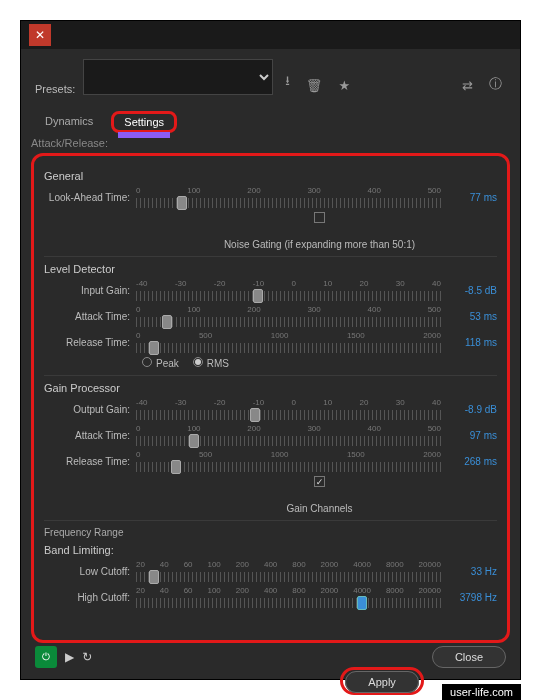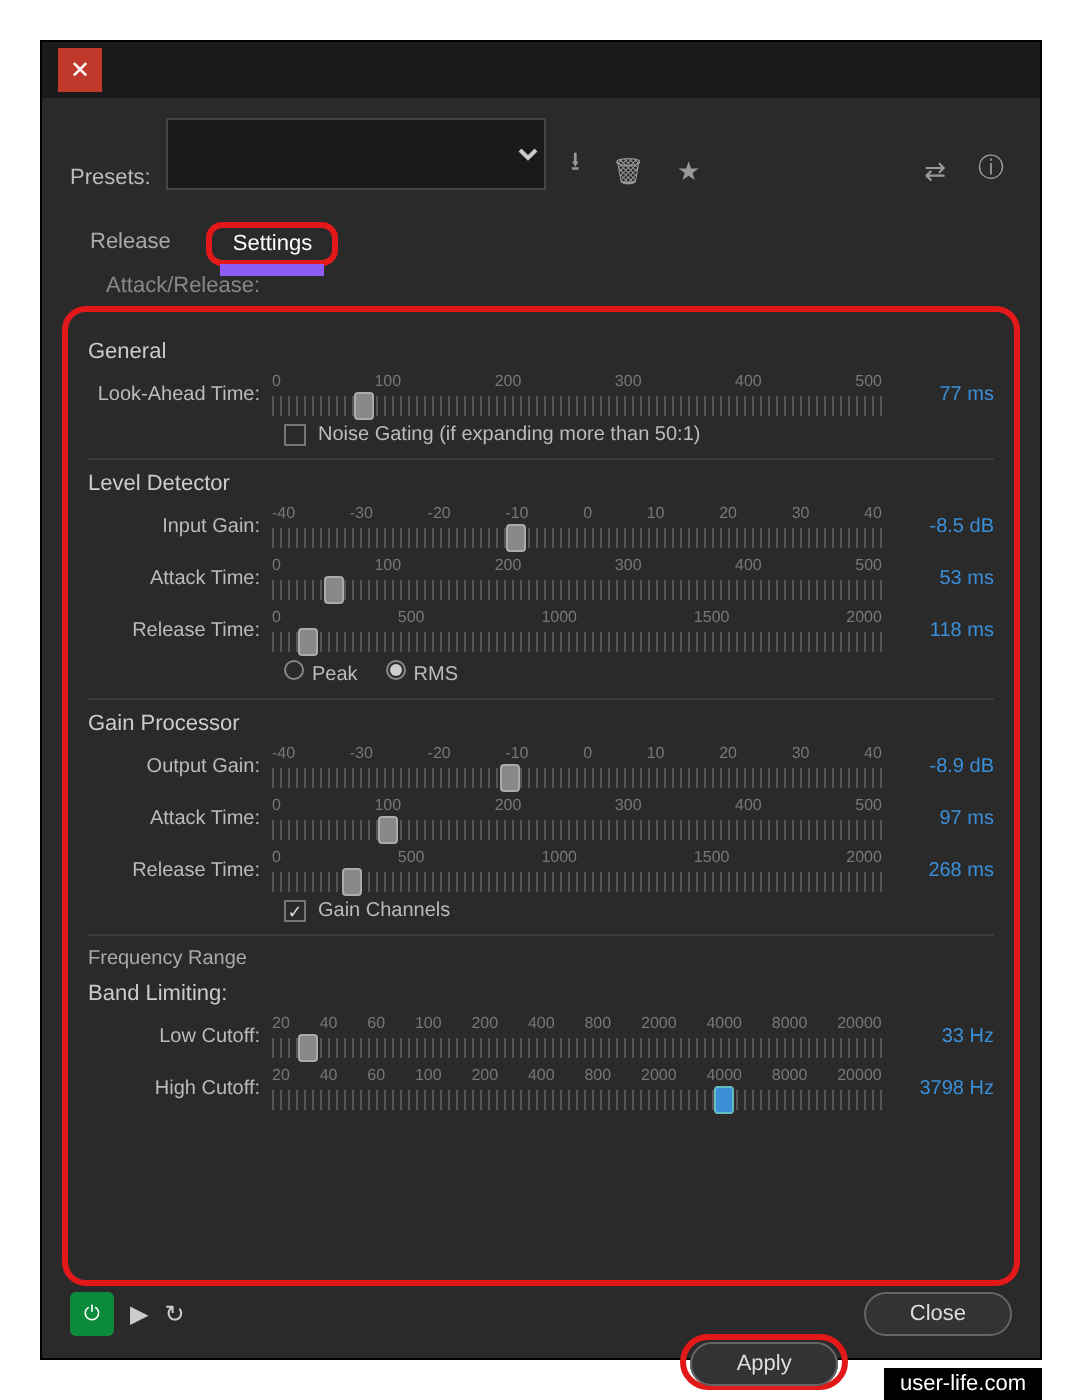--- a/index.html
+++ b/index.html
@@ -10,31 +10,31 @@
 .titlebar .close { width: 22px; height: 22px; background: #c0392b; color: #fff; display: flex; align-items: center; justify-content: center; font-size: 12px; cursor: pointer; }
 .presets-row { display: flex; align-items: flex-end; padding: 10px 14px; gap: 8px; }
 .presets-row .lbl { color: #bbb; font-size: 11px; }
 .presets-row select { flex: 0 0 190px; background: #1a1a1a; border: 1px solid #444; color: #ccc; font-size: 11px; padding: 17px 6px; height: 22px; }
 .icon-btn { color: #999; font-size: 13px; cursor: pointer; padding: 2px 4px; }
 .spacer { flex: 1; }
 .tabs { display: flex; gap: 12px; padding: 0 18px; margin-top: 6px; font-size: 11px; color: #aaa; }
 .tab { padding: 4px 6px; cursor: pointer; }
 .tab.active { color: #fff; border-bottom: 6px solid #8b5cf6; }
 .hl-tab { border: 3px solid #e31919; border-radius: 8px; padding: 2px 4px; }
-.ar-label { color: #888; font-size: 11px; padding: 4px 32px 0; }
+.ar-label { color: #888; font-size: 11px; padding: 4px 10px 0; }
 .panel-wrap { margin: 4px 10px 6px; border: 3px solid #e31919; border-radius: 12px; padding: 8px 10px 10px; height: 490px; overflow: hidden; }
 .section-title { color: #ccc; font-size: 11px; margin: 6px 0 4px; }
 .row { display: flex; align-items: center; margin: 4px 0; }
 .row .rlabel { width: 92px; text-align: right; color: #bbb; font-size: 10px; padding-right: 6px; }
 .slider-col { flex: 1; position: relative; padding-top: 10px; }
 .ticks { display: flex; justify-content: space-between; font-size: 8px; color: #777; position: absolute; top: 0; left: 0; right: 0; }
 .track { height: 10px; background: repeating-linear-gradient(90deg, #555 0, #555 1px, transparent 1px, transparent 4px); position: relative; margin-top: 2px; }
 .thumb { position: absolute; top: -2px; width: 10px; height: 14px; background: #888; border-radius: 2px; transform: translateX(-50%); border: 1px solid #aaa; }
 .val { width: 56px; color: #3a8fd8; font-size: 10px; text-align: right; padding-left: 6px; }
-.chk-row { display: flex; align-items: center; gap: 6px; font-size: 10px; color: #bbb; margin: 4px 0 6px 98px; }
+.chk-row { display: flex; align-items: center; gap: 16px; font-size: 10px; color: #bbb; margin: 4px 0 6px 98px; flex-direction: column; }
 .chk { width: 11px; height: 11px; border: 1px solid #777; display: inline-flex; align-items: center; justify-content: center; font-size: 9px; color: #ddd; }
 .divider { height: 1px; background: #3a3a3a; margin: 6px 0; }
 .radio-row { display: flex; gap: 14px; font-size: 10px; color: #bbb; margin: 4px 0 4px 98px; align-items: center; }
 .radio { width: 10px; height: 10px; border: 1px solid #888; border-radius: 50%; display: inline-block; margin-right: 4px; position: relative; }
 .radio.sel::after { content: ''; position: absolute; inset: 1px; background: #ccc; border-radius: 50%; }
 .footer { position: absolute; bottom: 0; left: 0; right: 0; height: 44px; display: flex; align-items: center; padding: 0 14px; gap: 8px; }
 .pw { width: 22px; height: 22px; background: #0a8a3a; border-radius: 3px; display: flex; align-items: center; justify-content: center; color: #fff; font-size: 10px; cursor: pointer; }
 .play { color: #ccc; font-size: 12px; cursor: pointer; }
 .btn { border: 1px solid #666; border-radius: 12px; padding: 4px 22px; color: #ddd; font-size: 11px; background: #333; cursor: pointer; }
 .hl-btn { border: 3px solid #e31919; border-radius: 14px; padding: 2px; margin-top: 48px; }
@@ -54,21 +54,21 @@
     <select><option>(Custom)</option></select>
     <span class="icon-btn">⭳</span>
     <span class="icon-btn">🗑</span>
     <span class="icon-btn">★</span>
     <span class="spacer"></span>
     <span class="icon-btn">⇄</span>
     <span class="icon-btn">ⓘ</span>
   </div>
 
   <div class="tabs">
-    <span class="tab">Release</span>
+    <span class="tab">Dynamics</span>
     <span class="hl-tab">
       <span class="tab active">Settings</span>
     </span>
   </div>
   <div class="ar-label">Attack/Release:</div>
 
   <div class="panel-wrap">
 
     <div class="section-title">General</div>
     <div class="row">

